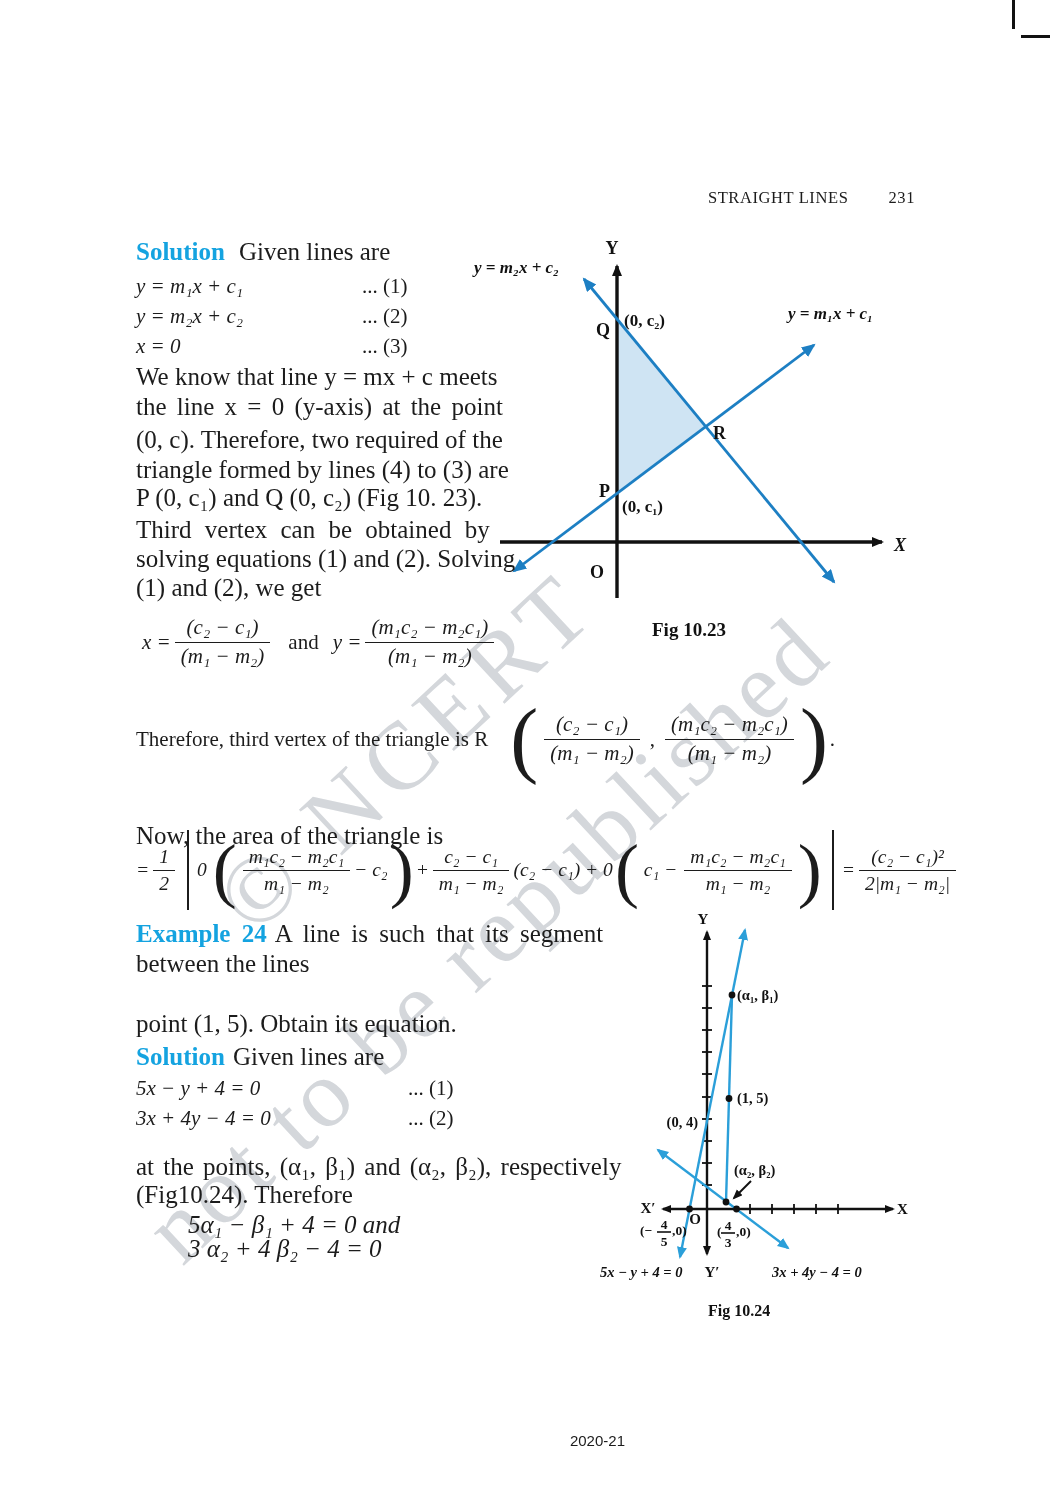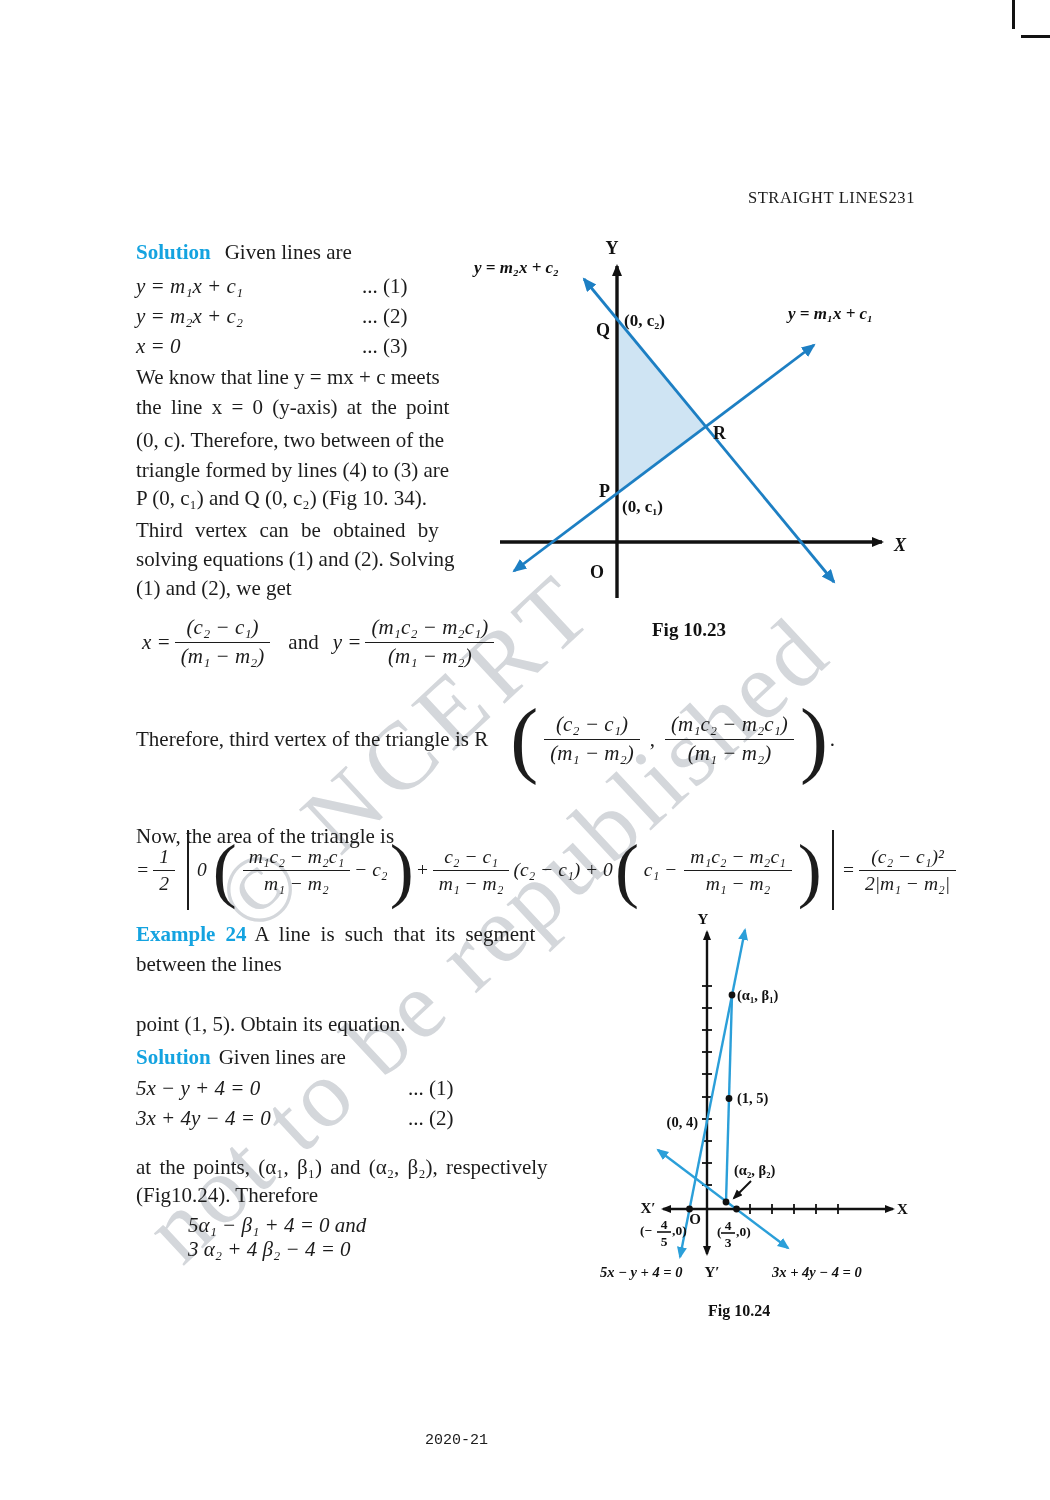--- a/index.html
+++ b/index.html
@@ -8,43 +8,43 @@
   
   .wm{position:absolute;z-index:0;color:#d4d7db;font-family:"Liberation Serif","DejaVu Serif",serif;
       white-space:nowrap;transform-origin:left center;pointer-events:none;}
   .wm1{left:232px;top:858px;font-size:96px;letter-spacing:10px;transform:rotate(-43deg);}
   .wm2{left:160px;top:1188px;font-size:96px;letter-spacing:4px;transform:rotate(-43deg);}
   
   .mark-v{position:absolute;left:1012px;top:0;width:2.5px;height:29px;background:#111;z-index:2;}
   .mark-h{position:absolute;left:1021px;top:35px;width:29px;height:2.5px;background:#111;z-index:2;}
   
   .rhead{position:absolute;top:188px;left:640px;width:275px;display:flex;justify-content:flex-end;
-         font-size:16.5px;letter-spacing:0.6px;z-index:2;}
-  
-  .ln{position:absolute;left:136px;font-size:21px;line-height:26px;white-space:nowrap;z-index:2;}
+         gap:40px;font-size:16.5px;letter-spacing:0.6px;z-index:2;}
+  
+  .ln{position:absolute;left:136px;font-size:25px;line-height:26px;white-space:nowrap;z-index:2;}
   .mi{font-style:italic;}
   .hd{color:#14a3e0;font-weight:bold;margin-right:14px;}
   .eqrow{position:absolute;left:136px;font-size:21px;white-space:nowrap;z-index:2;}
   .eqrow .ref{position:absolute;font-style:normal;}
   .ref1{left:226px;} .ref2{left:272px;}
   .ind{left:188px;text-align:center;}
   
   .frac{display:inline-block;vertical-align:middle;text-align:center;margin:0 4px;font-style:italic;}
   .frac .num{display:block;border-bottom:1.6px solid #1c1c1c;padding:0 6px 2px;line-height:1.1;}
   .frac .den{display:block;padding:2px 6px 0;line-height:1.1;}
   .mathrow{position:absolute;display:flex;align-items:center;z-index:2;}
   .bp{font-size:72px;line-height:0;font-weight:400;margin:0 2px;font-style:normal;}
   .bp-lg{font-size:84px;}
   .vbar{display:inline-block;width:2px;height:80px;background:#1c1c1c;margin:0 8px;flex:0 0 auto;}
   .xyrow{left:142px;top:606px;height:72px;font-size:21px;}
   .conj{font-style:normal;margin:0 14px;}
   .tvrow{left:136px;top:700px;height:78px;font-size:21px;}
   .arearow{left:136px;top:826px;height:88px;font-size:19.5px;font-style:italic;}
-  .footer{position:absolute;top:1432px;left:425px;width:200px;text-align:left;
-          font-family:Liberation Mono, monospace;font-size:15px;z-index:2;}
+  .footer{position:absolute;top:1432px;left:425px;width:200px;text-align:right;
+          font-family:Liberation Sans, sans-serif;font-size:15px;z-index:2;}
   svg{position:absolute;z-index:1;overflow:visible;}
   .svg23{left:470px;top:240px;}
   .svg24{left:598px;top:902px;}
   .flabel{font-family:"Liberation Serif","DejaVu Serif",serif;font-weight:bold;fill:#111;}
   .fit{font-style:italic;}
 </style>
 </head>
 <body>
 
 <div class="page">
@@ -72,23 +72,23 @@
     <span>y = m₂x + c₂</span>
     <span class="ref ref1">... (2)</span>
   </div>
   <div class="eqrow mi" style="top:334px">
     <span>x = 0</span>
     <span class="ref ref1">... (3)</span>
   </div>
 
   <div class="ln" style="top:364px">We know that line y = mx + c meets</div>
   <div class="ln" style="top:394px;word-spacing:4px">the line x = 0 (y-axis) at the point</div>
-  <div class="ln" style="top:427px">(0, c). Therefore, two between of the</div>
+  <div class="ln" style="top:427px">(0, c). Therefore, two required of the</div>
   <div class="ln" style="top:457px">triangle formed by lines (4) to (3) are</div>
-  <div class="ln" style="top:485px">P (0, c₁) and Q (0, c₂) (Fig 10. 34).</div>
+  <div class="ln" style="top:485px">P (0, c₁) and Q (0, c₂) (Fig 10. 23).</div>
   <div class="ln" style="top:517px;word-spacing:7px">Third vertex can be obtained by</div>
   <div class="ln" style="top:546px">solving equations (1) and (2). Solving</div>
   <div class="ln" style="top:575px">(1) and (2), we get</div>
 
   <div class="mathrow xyrow">
     <span class="mi">x =</span>
     <span class="frac">
       <span class="num">(c₂ − c₁)</span>
       <span class="den">(m₁ − m₂)</span>
     </span>

